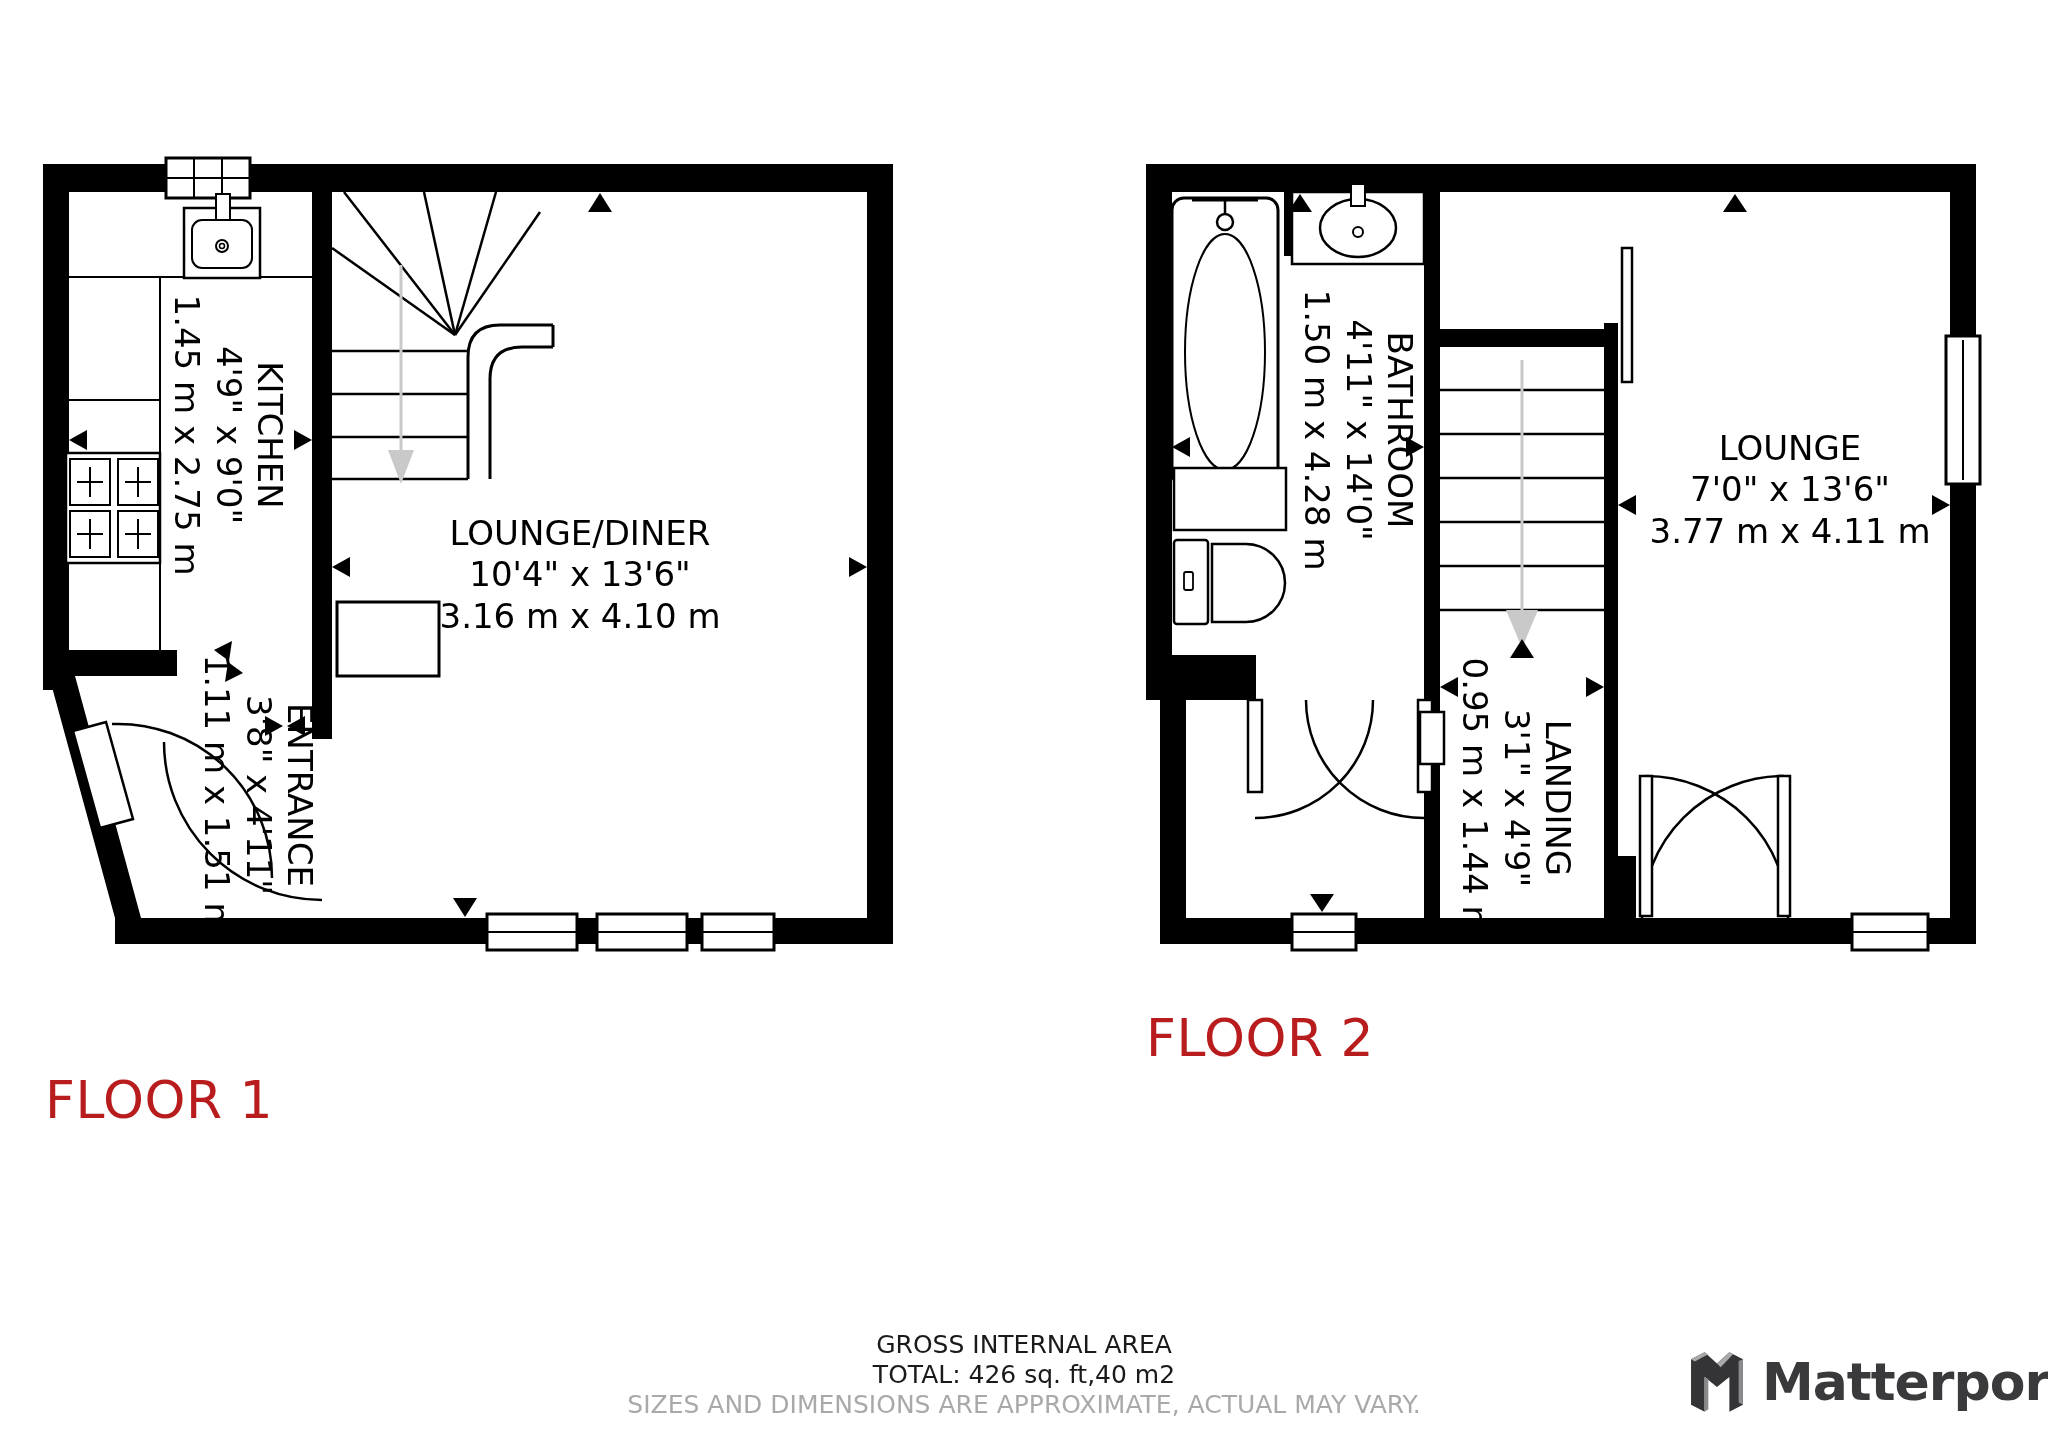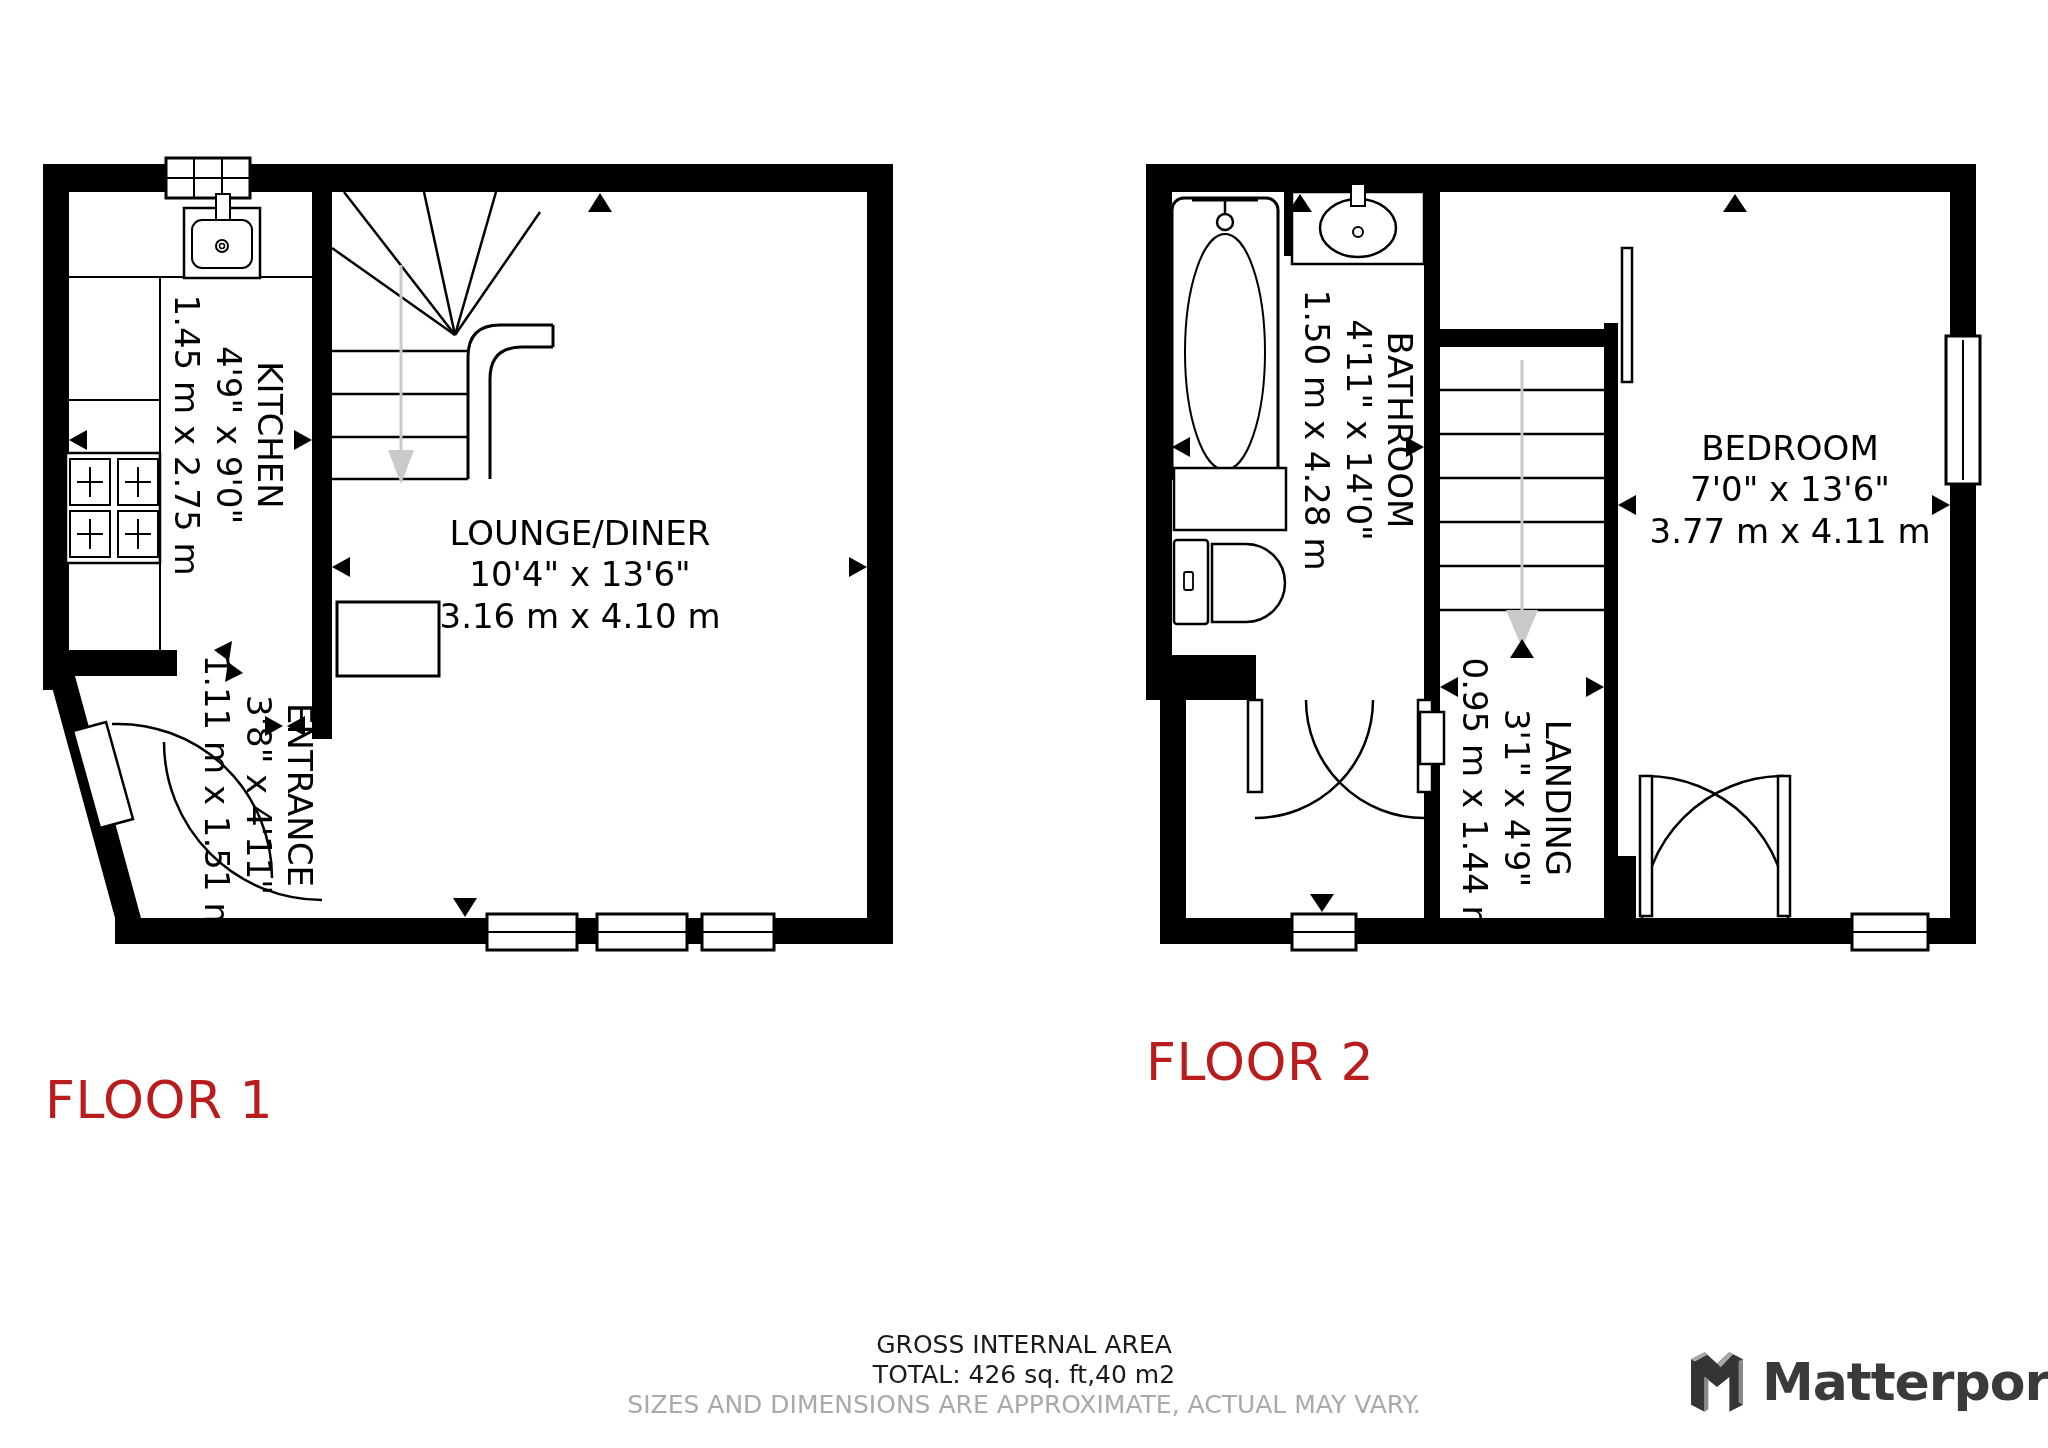--- a/index.html
+++ b/index.html
@@ -245,27 +245,27 @@
   <div>1.50 m x 4.28 m</div>
 </div>
 
 <div class="room-label rot" style="left:1516px;top:798px">
   <div>LANDING</div>
   <div>3'1" x 4'9"</div>
   <div>0.95 m x 1.44 m</div>
 </div>
 
 <div class="room-label" style="left:1790px;top:490px">
-  <div>BEDROOM</div>
+  <div>LOUNGE</div>
   <div>7'0" x 13'6"</div>
   <div>3.77 m x 4.11 m</div>
 </div>
 
 <div class="floor-label" style="left:45px;top:1070px">FLOOR 1</div>
-<div class="floor-label" style="left:1146px;top:1032px">FLOOR 2</div>
+<div class="floor-label" style="left:1146px;top:1008px">FLOOR 2</div>
 
 <div class="footer">
   <div>GROSS INTERNAL AREA</div>
   <div>TOTAL: 426 sq. ft,40 m2</div>
   <div class="disclaimer">SIZES AND DIMENSIONS ARE APPROXIMATE, ACTUAL MAY VARY.</div>
 </div>
 
 <div class="brand">
   <svg width="62" height="68" viewBox="0 0 100 110">
     <path d="M8,18 L30,7 L50,25 L70,7 L92,18 L92,92 L70,103 L70,47 L50,63 L30,47 L30,103 L8,92 Z" fill="#343436"></path>

